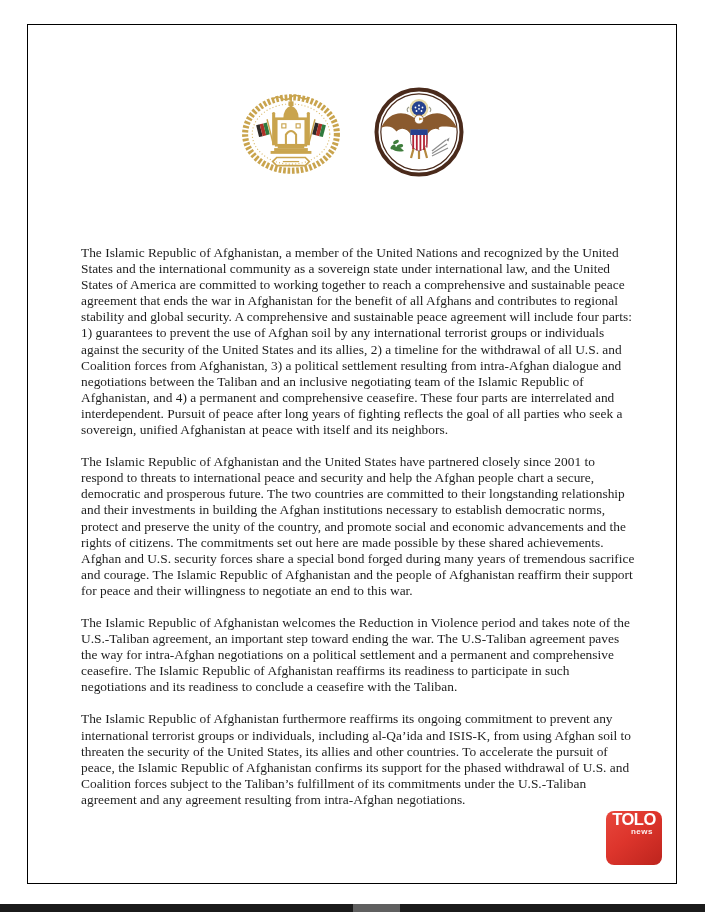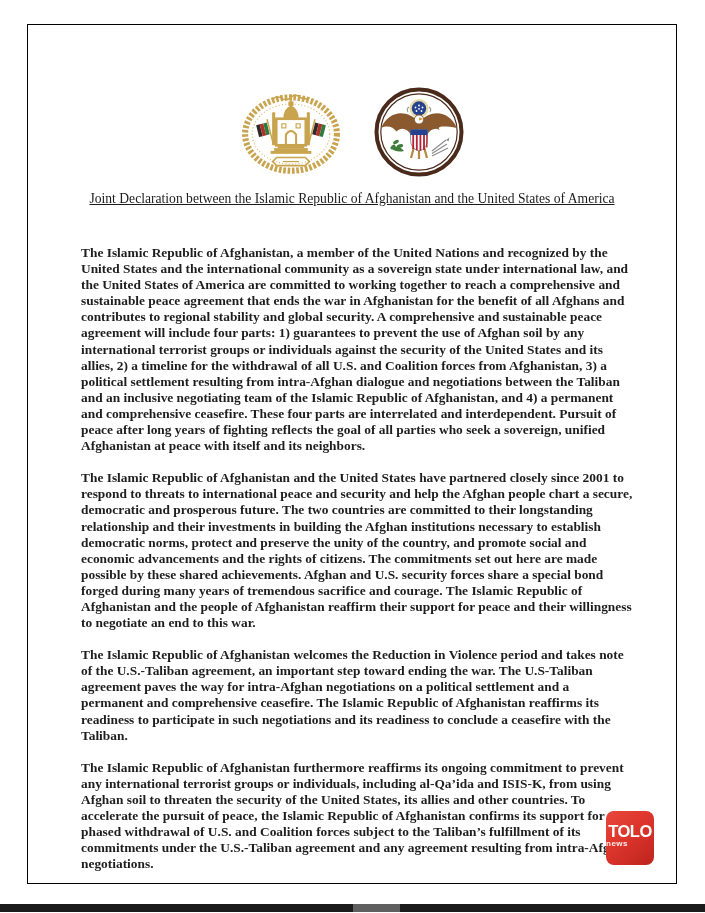--- a/index.html
+++ b/index.html
@@ -19,34 +19,34 @@
   .doc-title{
     position:absolute;left:0;top:166px;width:100%;
     text-align:center;font-size:13.6px;line-height:16.5px;color:#1c1c1c;
   }
   .doc-title span{text-decoration:underline;white-space:pre;}
   .doc-body{
     position:absolute;left:53px;top:220px;width:554px;
     font-size:13.4px;line-height:16.1px;color:#1e1e1e;
     text-align:left;
   }
-  .doc-body p{margin:0 0 16px 0;font-weight:bold;}
+  .doc-body p{margin:0 0 16px 0;}
   .tolo-logo{
-    position:absolute;left:578px;top:786px;width:48px;height:54px;
+    position:absolute;left:578px;top:786px;width:56px;height:54px;
     border-radius:8px;
     background:linear-gradient(140deg,#e8473c 0%,#dd352c 45%,#bd241d 100%);
     color:#fff;font-family:"Liberation Sans","DejaVu Sans",sans-serif;
-    box-sizing:border-box;padding-top:12px;text-align:center;
+    box-sizing:border-box;text-align:center;
   }
   .tolo-logo .tolo-main{
     font-size:16.5px;font-weight:bold;letter-spacing:-0.5px;line-height:16px;display:block;
   }
   .tolo-logo .tolo-sub{
     font-size:8px;font-weight:bold;letter-spacing:0.5px;display:block;
-    text-align:left;padding-right:9px;opacity:.92;line-height:9px;
+    text-align:right;padding-right:9px;opacity:.92;line-height:9px;
   }
   .bottom-bar{
     position:absolute;left:0;top:904px;width:705px;height:8px;background:#1b1b1b;
   }
   .bottom-bar .seg{
     position:absolute;left:353px;top:0;width:47px;height:8px;background:#5f5f5f;
   }
 </style>
 </head>
 <body>
@@ -138,21 +138,21 @@
         <rect x="38.3" y="48" width="1.8" height="14"></rect>
         <rect x="41.9" y="48" width="1.8" height="15.4"></rect>
         <rect x="45.5" y="48" width="1.8" height="15.8"></rect>
         <rect x="49.1" y="48" width="1.8" height="15"></rect>
         <rect x="52.2" y="48" width="1.3" height="12.5"></rect>
       </g>
     </svg>
   </div>
 
   <div class="doc-title">
-    <span>Joint Declaration between the Islamic Republic of Afghanistan and the United States of America</span><br>
+    <br>
   </div>
 
   <div class="doc-body">
     <p>The Islamic Republic of Afghanistan, a member of the United Nations and recognized by the United States and the international community as a sovereign state under international law, and the United States of America are committed to working together to reach a comprehensive and sustainable peace agreement that ends the war in Afghanistan for the benefit of all Afghans and contributes to regional stability and global security.  A comprehensive and sustainable peace agreement will include four parts:  1) guarantees to prevent the use of Afghan soil by any international terrorist groups or individuals against the security of the United States and its allies, 2) a timeline for the withdrawal of all U.S. and Coalition forces from Afghanistan, 3) a political settlement resulting from intra-Afghan dialogue and negotiations between the Taliban and an inclusive negotiating team of the Islamic Republic of Afghanistan, and 4) a permanent and comprehensive ceasefire.  These four parts are interrelated and interdependent.  Pursuit of peace after long years of fighting reflects the goal of all parties who seek a sovereign, unified Afghanistan at peace with itself and its neighbors.</p>
     <p>The Islamic Republic of Afghanistan and the United States have partnered closely since 2001 to respond to threats to international peace and security and help the Afghan people chart a secure, democratic and prosperous future.  The two countries are committed to their longstanding relationship and their investments in building the Afghan institutions necessary to establish democratic norms, protect and preserve the unity of the country, and promote social and economic advancements and the rights of citizens.  The commitments set out here are made possible by these shared achievements.  Afghan and U.S. security forces share a special bond forged during many years of tremendous sacrifice and courage. The Islamic Republic of Afghanistan and the people of Afghanistan reaffirm their support for peace and their willingness to negotiate an end to this war.</p>
     <p>The Islamic Republic of Afghanistan welcomes the Reduction in Violence period and takes note of the U.S.-Taliban agreement, an important step toward ending the war. The U.S-Taliban agreement paves the way for intra-Afghan negotiations on a political settlement and a permanent and comprehensive ceasefire. The Islamic Republic of Afghanistan reaffirms its readiness to participate in such negotiations and its readiness to conclude a ceasefire with the Taliban.</p>
     <p>The Islamic Republic of Afghanistan furthermore reaffirms its ongoing commitment to prevent any international terrorist groups or individuals, including al-Qa’ida and ISIS-K, from using Afghan soil to threaten the security of the United States, its allies and other countries.  To accelerate the pursuit of peace, the Islamic Republic of Afghanistan confirms its support for the phased withdrawal of U.S. and Coalition forces subject to the Taliban’s fulfillment of its commitments under the U.S.-Taliban agreement and any agreement resulting from intra-Afghan negotiations.</p>
   </div>
 
   <div class="tolo-logo">

